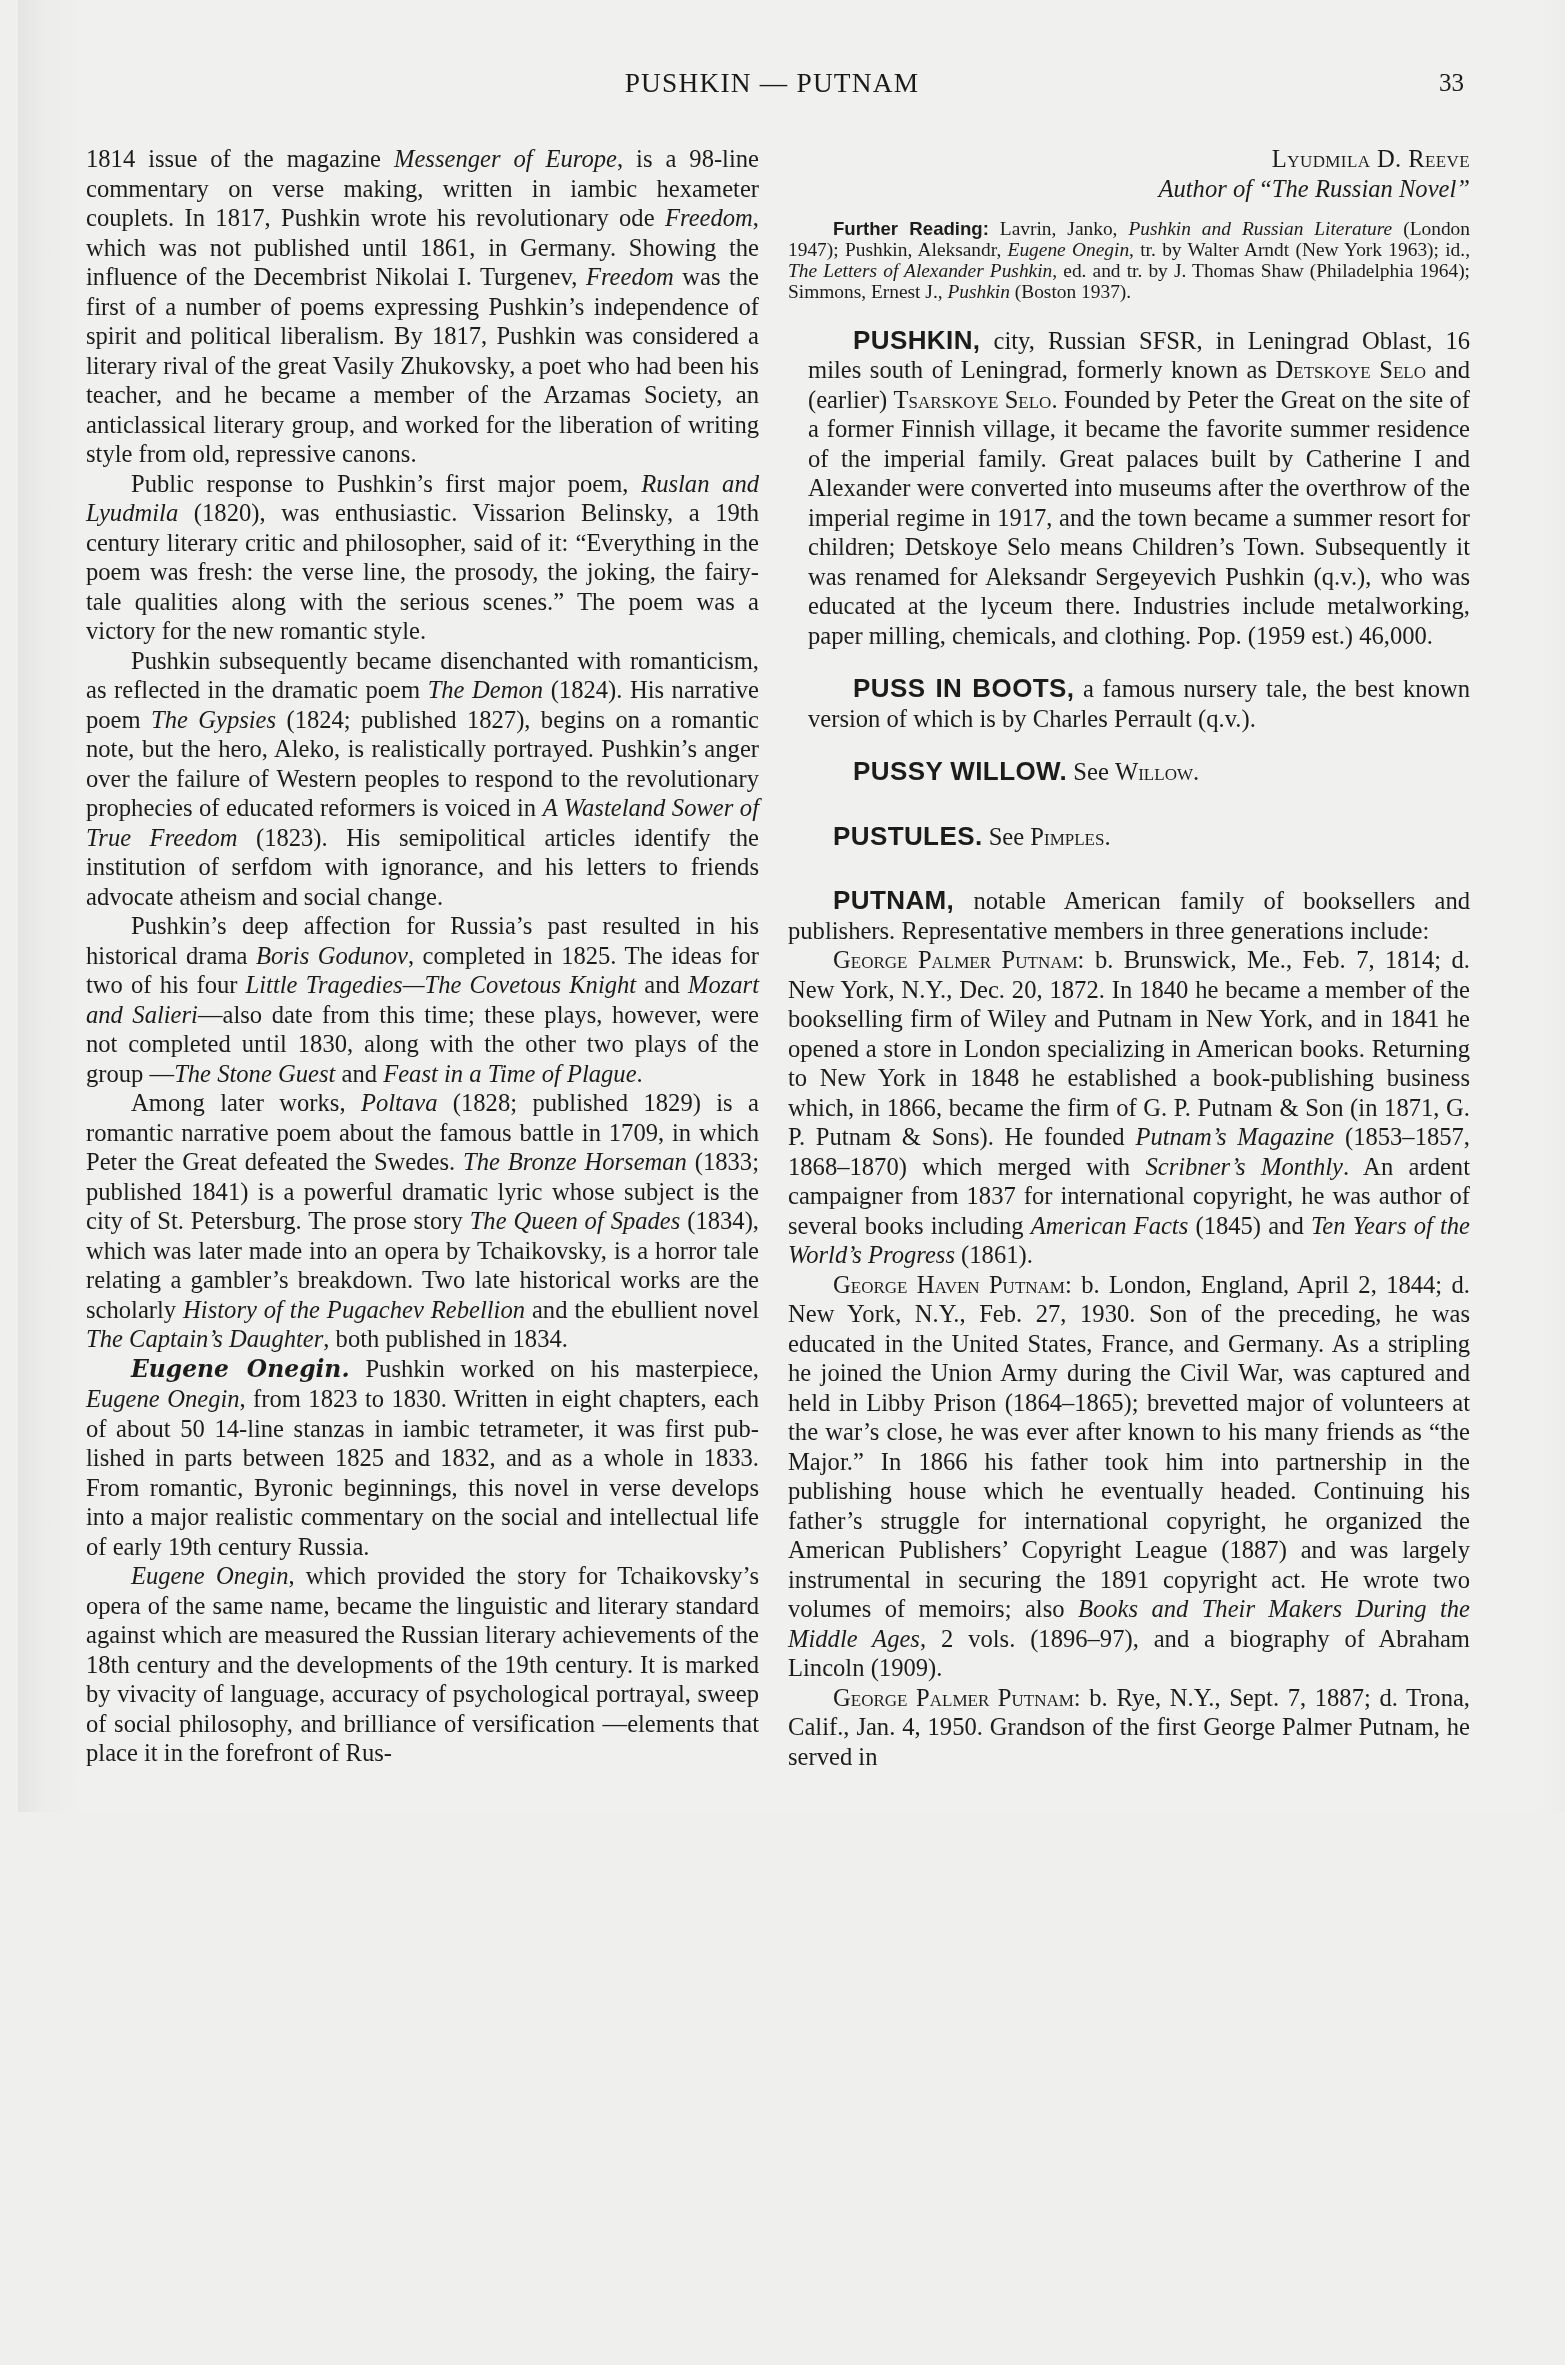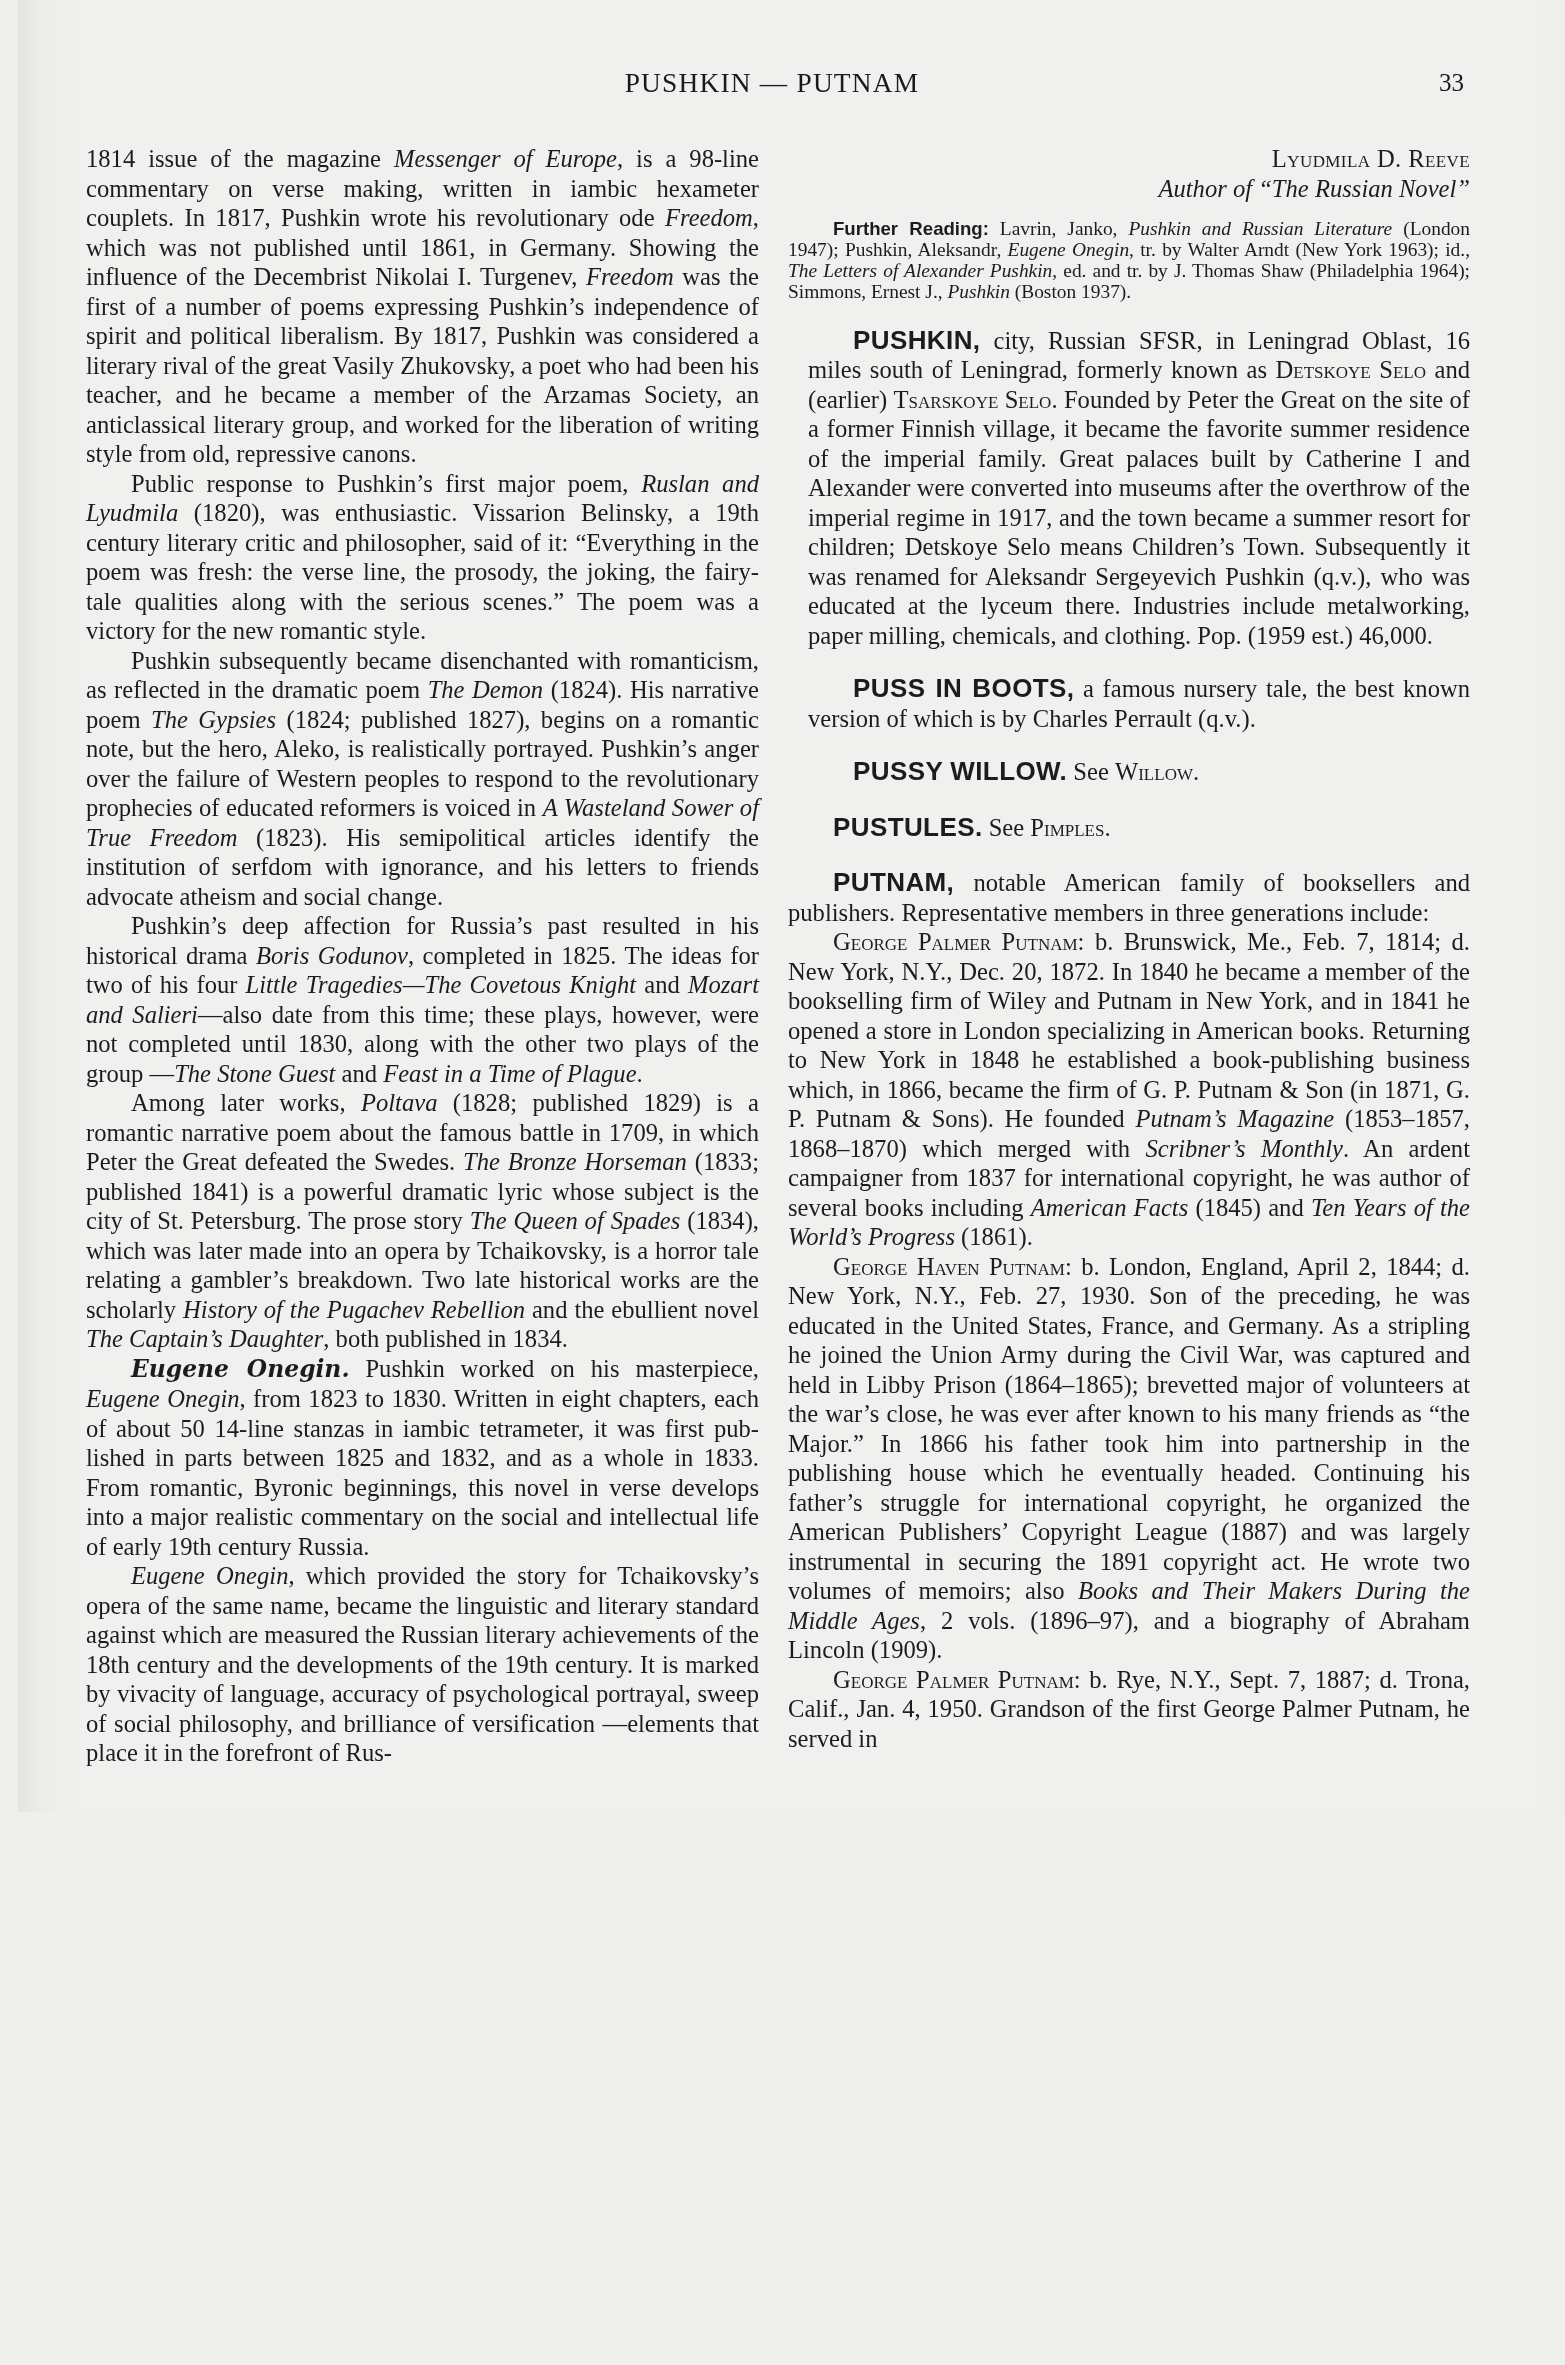--- a/index.html
+++ b/index.html
@@ -98,21 +98,21 @@
   .further-reading .fr-label {
     font-family: "Liberation Sans", "DejaVu Sans", sans-serif;
     font-weight: bold;
     font-size: 18.6px;
   }
   .entry {
     margin-top: 24px;
     margin-left: 20px;
   }
   .entry-tight {
-    margin-top: 26px;
+    margin-top: 35px;
   }
 </style>
 </head>
 <body>
 
 <div class="page">
 
   <div class="running-head">PUSHKIN — PUTNAM</div>
   <div class="page-number">33</div>
 

